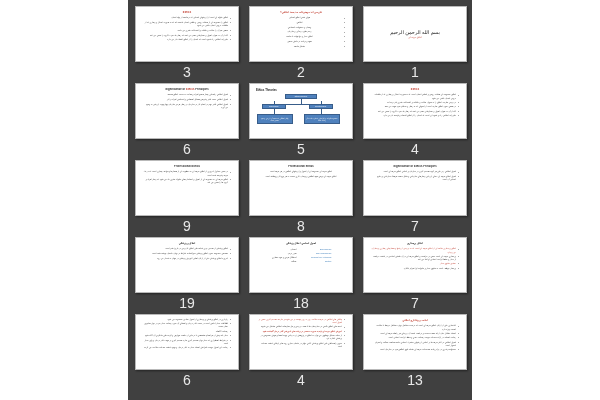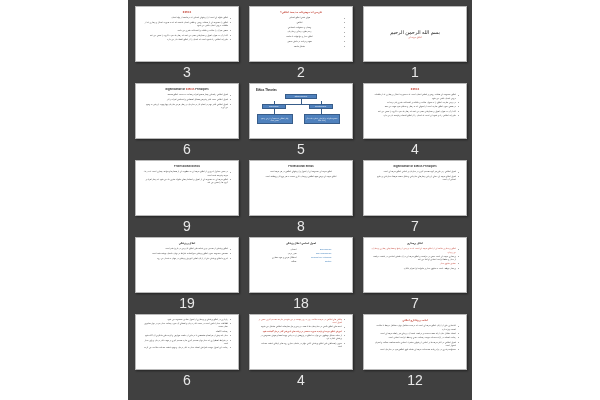--- a/index.html
+++ b/index.html
@@ -343,18 +343,18 @@
         <div class="slide">
           <div class="s-title rtl">امانت و وفاداري اخلاقي</div>
           <div class="body dense">
             <div class="li">امانتداري يکي از ارکان اخلاق حرفه اي است که در همه مشاغل بويژه مشاغل مرتبط با سلامت اهمیت ویژه دارد</div>
             <div class="li">اعتماد متقابل ميان ارائه دهنده خدمت و دريافت کننده آن زیربناي هر رابطه حرفه اي است</div>
             <div class="li">رعایت انصاف در ارائه خدمات موجب رضایت مندي و حفظ کرامت انسانی است</div>
             <div class="li">اصول اخلاقي در اکثر حرفه ها بر اساس ارزشهاي مشترک انساني مانند صداقت عدالت و احترام استوار است</div>
             <div class="li">مسئولیت پذیري در برابر پيامد تصميمات حرفه اي نشانه بلوغ اخلاقي فرد در سازمان است</div>
           </div>
         </div>
-        <div class="num">12</div>
+        <div class="num">13</div>
       </div>
 
     </div>
   </div>
 </div>
 
 </body></html>

